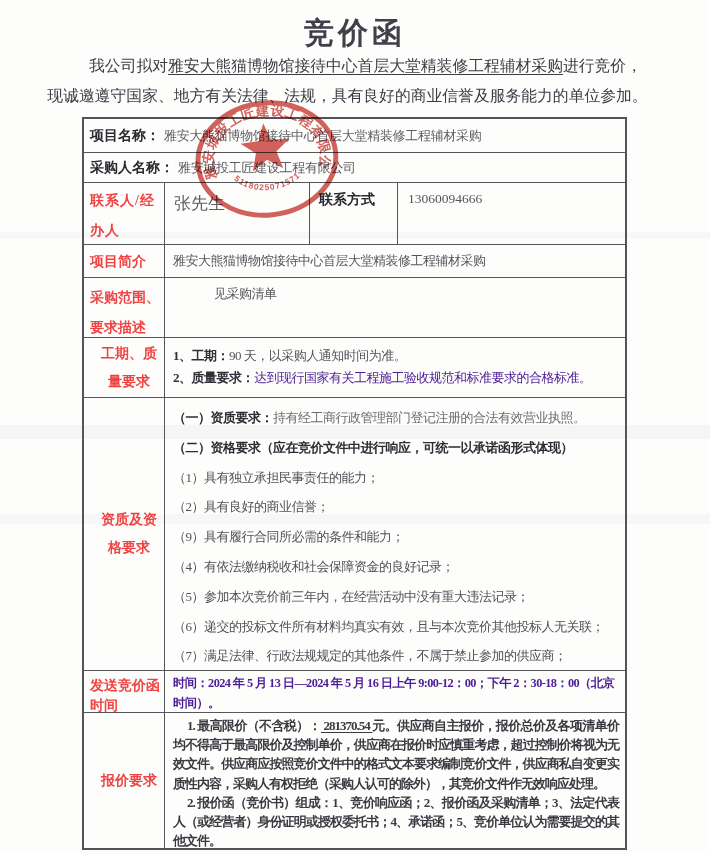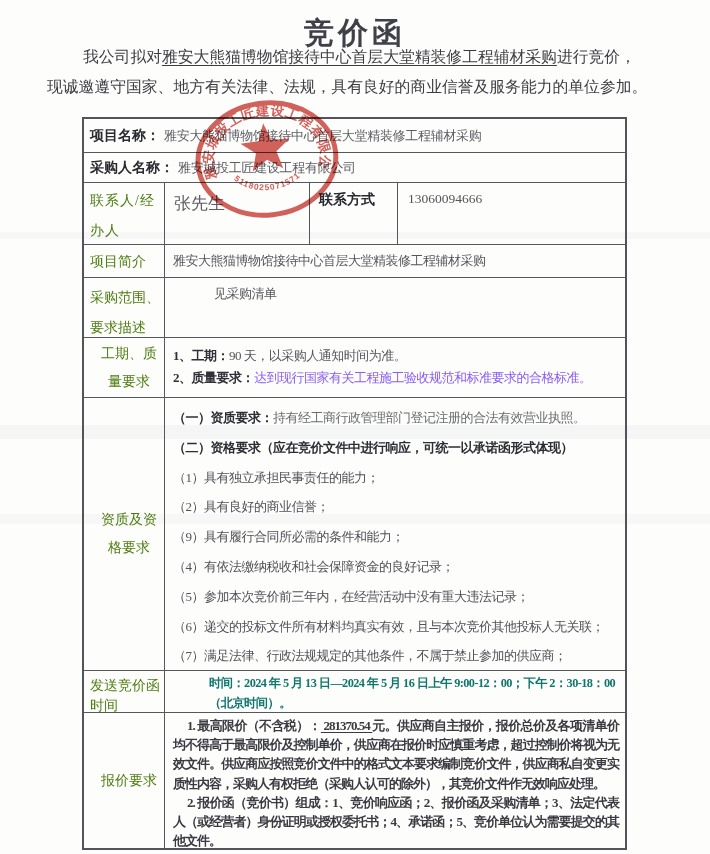--- a/index.html
+++ b/index.html
@@ -16,68 +16,68 @@
   .s1 { top:425px; height:14px; }
   .s2 { top:514px; height:10px; background:rgba(170,174,182,0.08); }
   .s3 { top:232px; height:7px;  background:rgba(170,174,182,0.07); }
 
   .doc-title {
     position:absolute; top:13px; left:0; width:710px;
     text-align:center; font-size:30px; font-weight:bold;
     letter-spacing:4px; color:#3f4048;
   }
   .intro {
-    position:absolute; top:42px; left:47px; width:601px;
+    position:absolute; top:51px; left:47px; width:601px;
     font-size:15.8px; line-height:29.5px; color:#3c3d44;
-    text-indent:36px; text-align:left;
+    text-indent:36px; text-align:center;
   }
   .intro .u { text-decoration:underline; text-underline-offset:3px; text-decoration-thickness:1px; }
 
   .tbl {
     position:absolute; left:82px; top:117px; width:545px; height:733px;
     border:2px solid #53535a; background:transparent;
   }
   .row { display:flex; border-top:1.5px solid #56565d; overflow:hidden; }
   .row.first { border-top:none; }
   .r1 { height:33px; } .r2 { height:30px; } .r3 { height:62px; }
   .r4 { height:33px; } .r5 { height:60px; } .r6 { height:60px; }
-  .r7 { height:273px; } .r8 { height:42px;gap:36px; } .r9 { height:136px; }
+  .r7 { height:273px; } .r8 { height:42px; } .r9 { height:136px; }
 
   .lbl {
     flex:0 0 81px; border-right:1.5px solid #56565d;
-    font-weight:normal; font-size:14px; color:#4d7c0f;
+    font-weight:bold; font-size:14px; color:#ef4444;
     padding:4px 2px 4px 6px; line-height:29px;
   }
   .lbl.center { display:flex; align-items:center; justify-content:center; text-align:center; padding-left:12px; line-height:28px; }
   .lbl.topleft { line-height:19.5px; padding-top:5px; }
   .val { flex:1; font-size:13px; letter-spacing:-0.5px; color:#55565c; padding:0 6px 0 8px; }
 
   .merged { display:flex; align-items:center; padding-left:6px; }
   .merged .mlabel { font-weight:bold; font-size:14px; color:#292a30; }
   .merged .mvalue { font-size:13px; letter-spacing:-0.3px; color:#5c5d63; padding-left:4px; }
 
   .contact-lbl { letter-spacing:1px; line-height:30px; padding-top:3px; }
   .c-person { flex:0 0 145px; border-right:1.5px solid #56565d; font-size:17px; color:#5c5d63; padding:9px 4px 0 9px; }
   .c-phlabel { flex:0 0 88px; border-right:1.5px solid #56565d; font-weight:bold; font-size:14px; color:#292a30; padding:8px 2px 0 9px; }
   .c-phone { flex:1; font-size:13.5px; color:#54555b; padding:8px 16px 0 10px; font-family:"Liberation Serif","DejaVu Serif",serif; }
 
   .v-center { display:flex; align-items:center; }
   .v-top7 { padding-top:7px;margin-left:41px; }
 
   .sched { padding-top:7px; line-height:22px; }
   .sched b { color:#303138; }
-  .sched .lt { color:#8b5cf6; }
+  .sched .lt { color:#4c1d95; }
 
   .qual { padding-top:5px; line-height:29.8px; }
   .qual .ln { white-space:nowrap; }
   .qual b { color:#2d2e34; }
   .qual .lt { color:#6a6b70; }
   .qual .it { color:#505157; }
 
-  .sendtime { font-weight:bold; font-size:12.3px; letter-spacing:-0.6px; color:#0f766e; line-height:19.5px; padding-top:3px; }
+  .sendtime { font-weight:bold; font-size:12.3px; letter-spacing:-0.6px; color:#4c1d95; line-height:19.5px; padding-top:3px; }
 
   .quote { font-weight:bold; font-size:13px; letter-spacing:-1px; color:#3a3b41; line-height:19.2px; padding-top:3px; text-align:justify; }
   .quote p { text-indent:14px; }
   .quote .u { text-decoration:underline; text-underline-offset:2px; }
 
   .stamp {
     position:absolute; left:186px; top:94px; width:162px; height:132px;
     mix-blend-mode:multiply; opacity:0.85;
     transform:rotate(-6deg); transform-origin:50% 50%;
     pointer-events:none;

